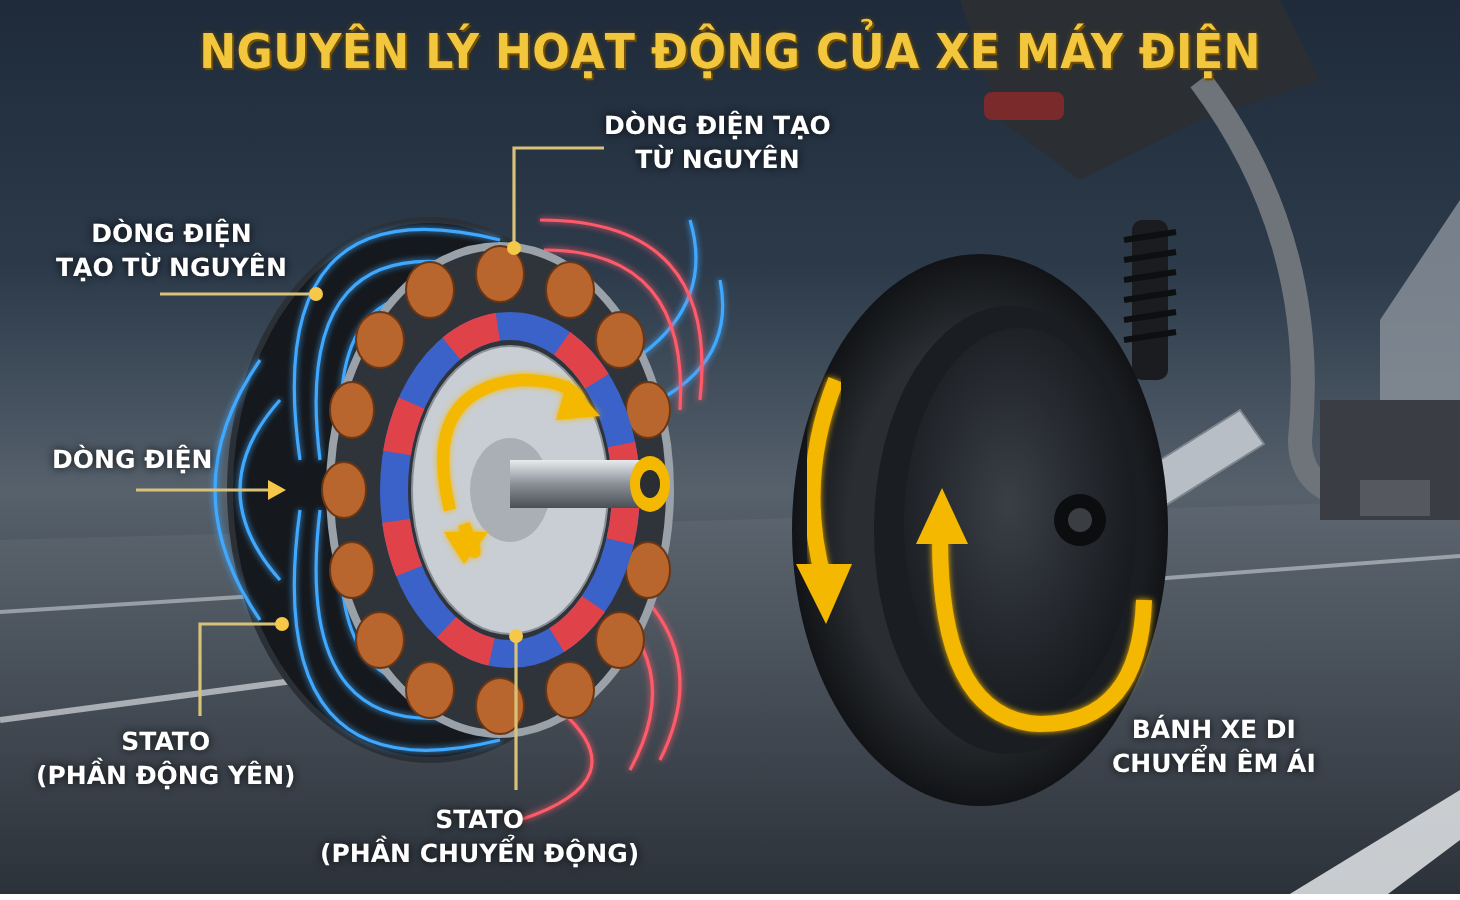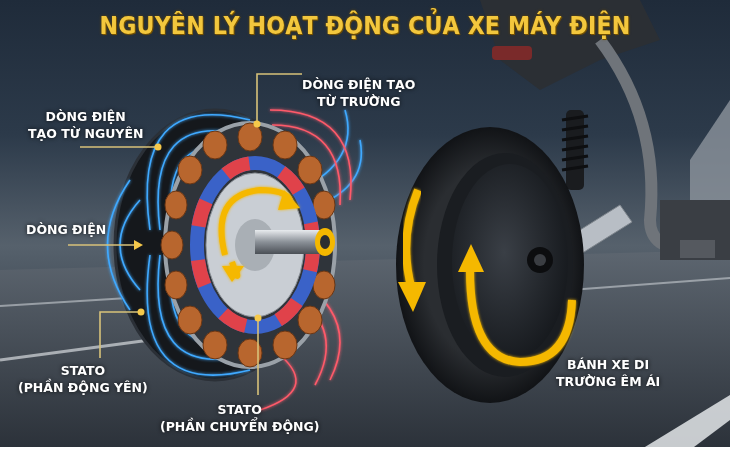--- a/index.html
+++ b/index.html
@@ -174,36 +174,36 @@
     <path d="M134 240 L143 245 L134 250 Z" fill="#f5c84a"></path>
   </svg>
 
   <div class="title">NGUYÊN LÝ HOẠT ĐỘNG CỦA XE MÁY ĐIỆN</div>
 
   <div class="label" style="left:28px; top:108px;">
     <span class="l">DÒNG ĐIỆN</span>
     <span class="l">TẠO TỪ NGUYÊN</span>
   </div>
 
-  <div class="label" style="left:302px; top:76px;">
+  <div class="label" style="left:302px; top:54px;">
     <span class="l">DÒNG ĐIỆN TẠO</span>
-    <span class="l">TỪ TRƯỜNG</span>
+    <span class="l">TỪ NGUYÊN</span>
   </div>
 
   <div class="label" style="left:26px; top:221px;">
     <span class="l">DÒNG ĐIỆN</span>
   </div>
 
   <div class="label" style="left:18px; top:362px;">
     <span class="l">STATO</span>
     <span class="l">(PHẦN ĐỘNG YÊN)</span>
   </div>
 
   <div class="label" style="left:160px; top:401px;">
     <span class="l">STATO</span>
     <span class="l">(PHẦN CHUYỂN ĐỘNG)</span>
   </div>
 
   <div class="label" style="left:556px; top:356px;">
     <span class="l">BÁNH XE DI</span>
-    <span class="l">TRƯỜNG ÊM ÁI</span>
+    <span class="l">CHUYỂN ÊM ÁI</span>
   </div>
 </div>
 
 </body></html>

